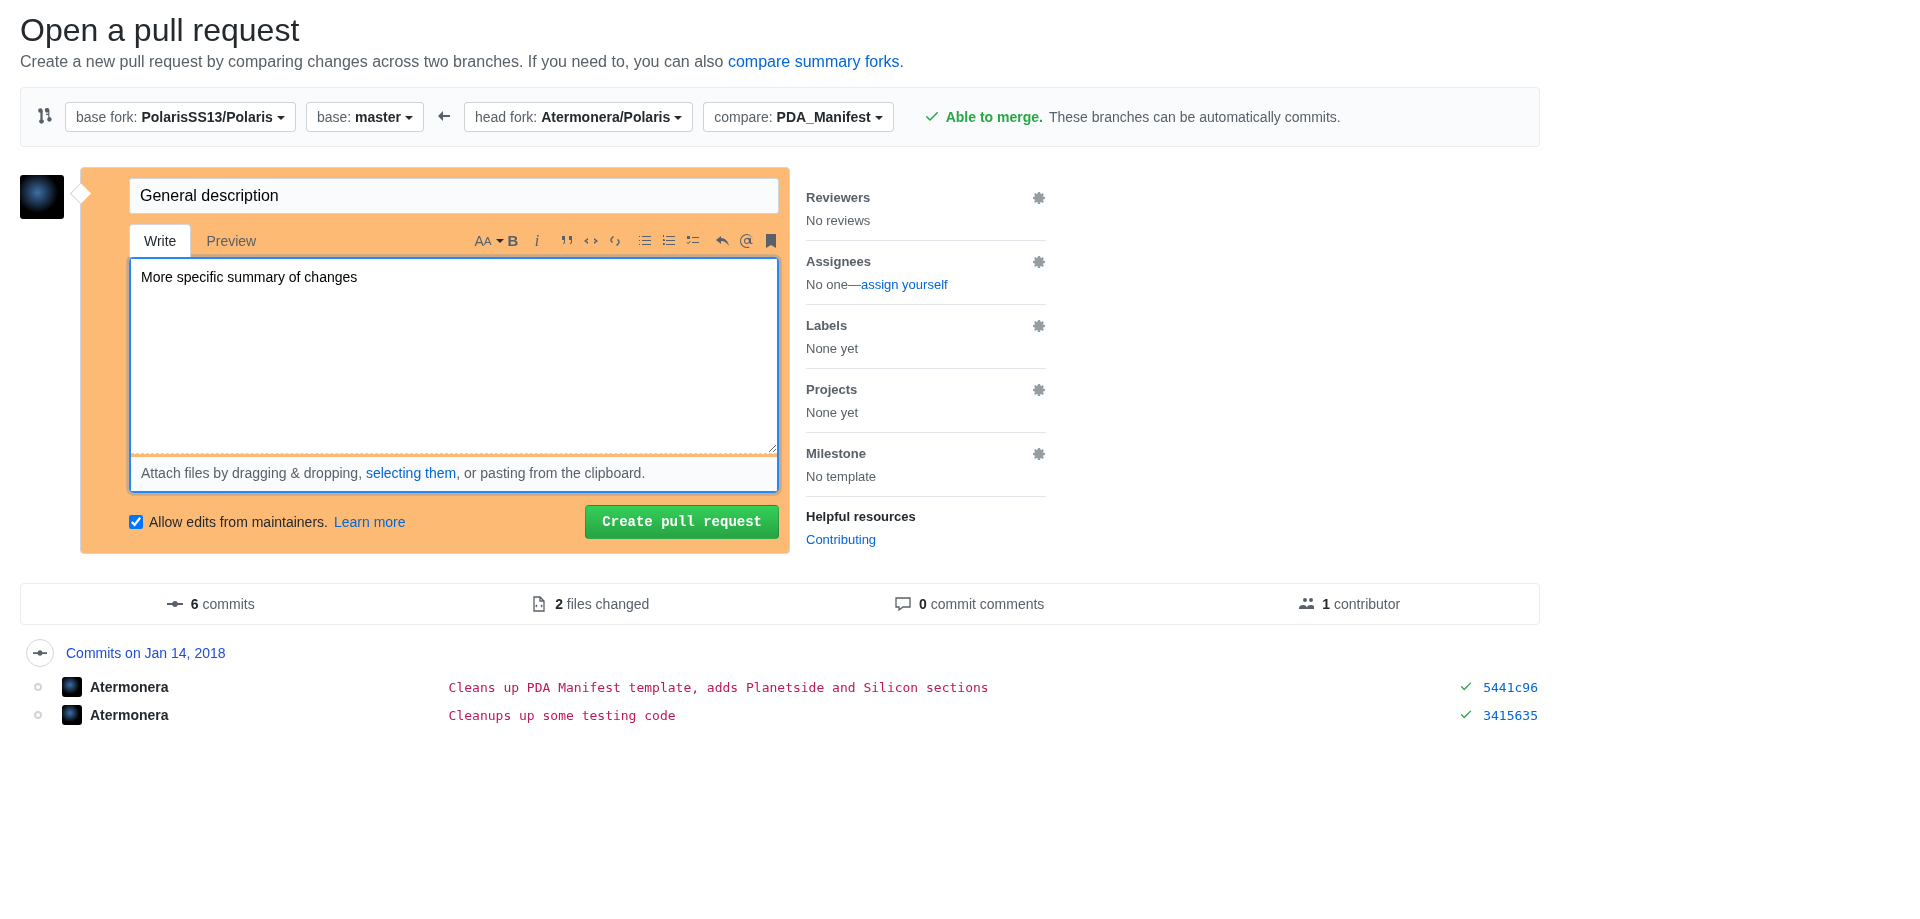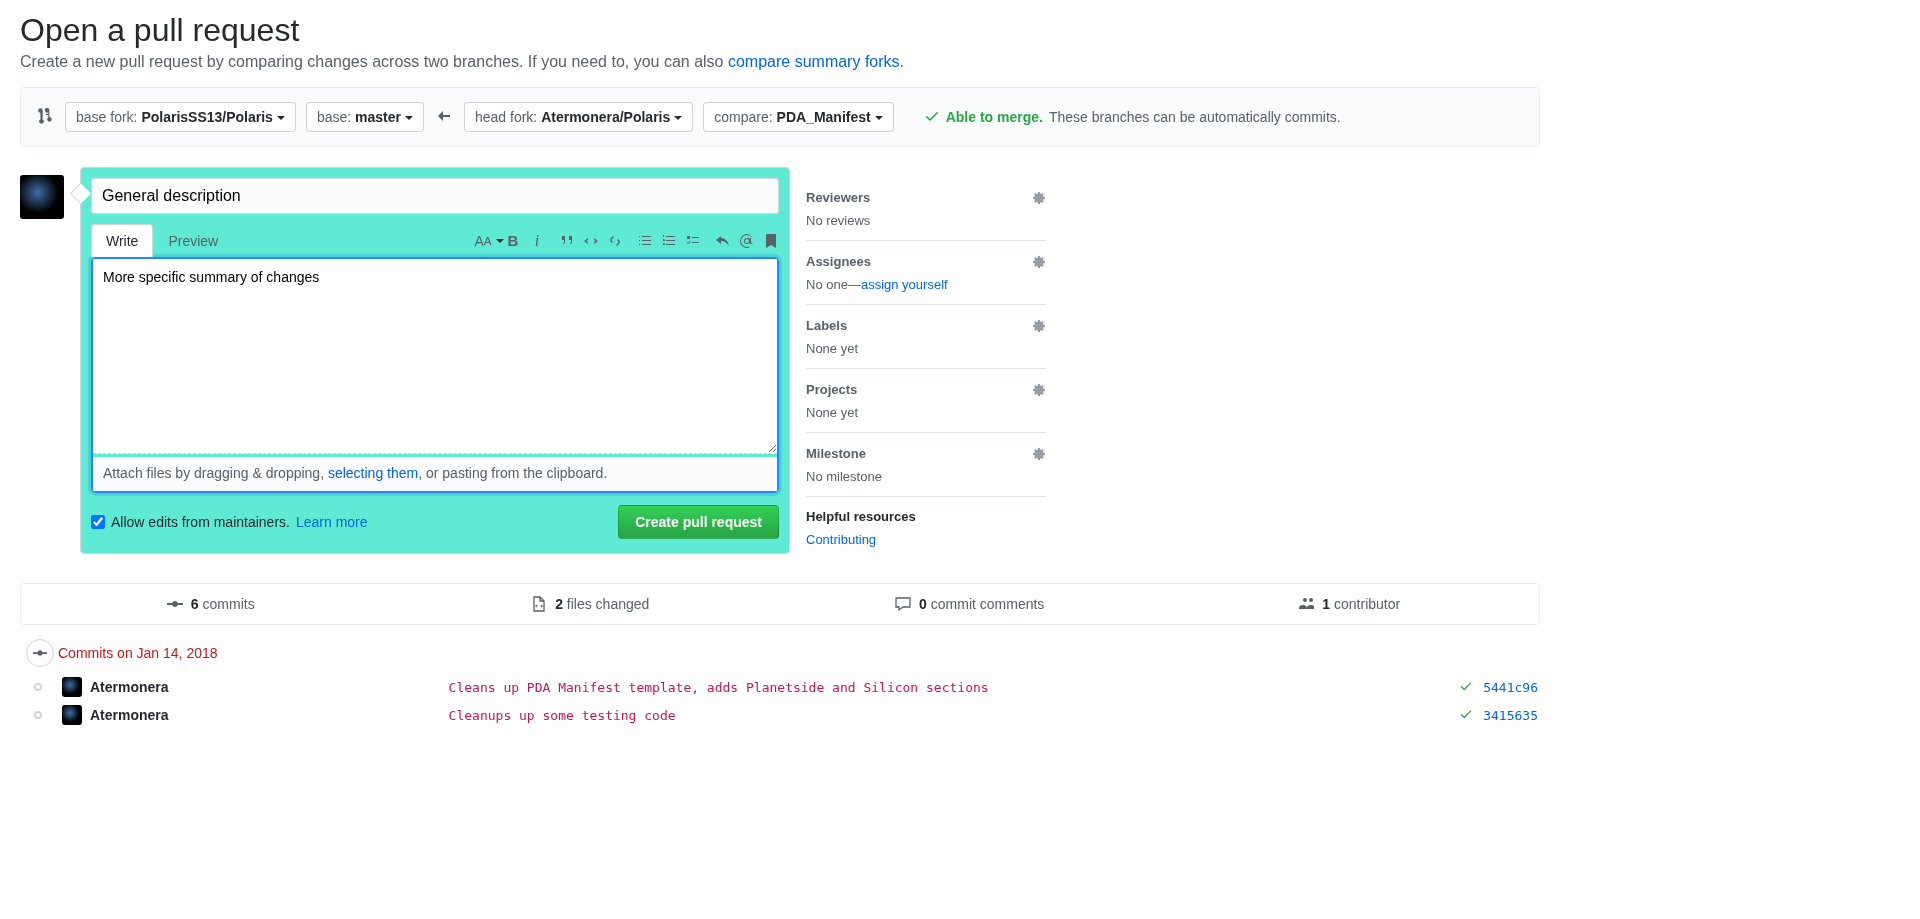--- a/index.html
+++ b/index.html
@@ -77,21 +77,22 @@
 }
 .avatar.sm {
   width: 20px; height: 20px; flex: 0 0 20px; margin-top: 0;
 }
 
 .editor-col { flex: 1; max-width: 710px; }
 .editor-panel {
   position: relative;
   border: 1px solid #d1d5da;
   border-radius: 4px;
-  background: #5eead4;
+  background: #fdba74;
+  padding-left: 38px;
 }
 .editor-panel::before {
   content: "";
   position: absolute;
   top: 18px; left: -8px;
   width: 14px; height: 14px;
   background: #fff;
   border-left: 1px solid #d1d5da;
   border-bottom: 1px solid #d1d5da;
   transform: rotate(45deg);
@@ -167,20 +168,21 @@
 .primary-btn {
   margin-left: auto;
   background: linear-gradient(-180deg,#34d058,#28a745 90%);
   color: #fff;
   border: 1px solid rgba(27,31,35,.2);
   border-radius: 4px;
   padding: 8px 16px;
   font-size: 14px;
   font-weight: 600;
   cursor: pointer;
+  font-family: Liberation Mono, monospace;
 }
 
 .sidebar { width: 240px; flex: 0 0 240px; padding-top:10px; }
 .side-sec { border-bottom: 1px solid #e1e4e8; padding: 12px 0; }
 .side-sec:last-child { border-bottom: none; }
 .side-head { display:flex; align-items:center; justify-content:space-between; }
 .side-title { font-weight:600; font-size:13px; color:#586069; }
 .side-gear { color:#959da5; cursor:pointer; width:16px; height:16px; }
 .side-body { margin-top:8px; font-size:13px; color:#586069; }
 .side-body a { color:#0366d6; text-decoration:none; }
@@ -201,21 +203,21 @@
   gap:8px;
   align-items:center;
   justify-content:center;
   cursor:pointer;
 }
 .diffitem .num { font-weight:600; color:#24292e; }
 .diffitem svg { width:16px; height:16px; fill:#586069; }
 
 .commits-section { margin-top: 14px; padding-bottom: 20px; }
 .commits-head {
-  display:flex; align-items:center; gap:4px; color:#b91c1c; font-size:14px; margin-bottom:6px;
+  display:flex; align-items:center; gap:12px; color:#1d4ed8; font-size:14px; margin-bottom:6px;
 }
 .timeline-icon {
   width:28px; height:28px; background:#fff; border:1px solid #d1d5da; border-radius:50%;
   display:flex; align-items:center; justify-content:center; color:#586069; margin-left:6px;
 }
 .timeline-icon svg { width:14px; height:14px; fill:#586069; }
 .commit-row {
   display:flex; align-items:center; padding: 4px 0 4px 44px; gap:10px;
 }
 .commit-dot { width:8px; height:8px; border:2px solid #d1d5da; border-radius:50%; background:#fff; margin-left:-30px; margin-right: 10px;}
@@ -413,21 +415,21 @@
         <div class="side-body">None yet</div>
       </div>
 
       <div class="side-sec">
         <div class="side-head">
           <span class="side-title">Milestone</span>
           <span class="side-gear"><svg viewBox="0 0 16 16">
                 <path fill="currentColor" d="M8 5a3 3 0 1 0 0 6 3 3 0 0 0 0-6zm7 3-1.5-.3a5.6 5.6 0 0 0-.5-1.2l.9-1.3-1.1-1.1-1.3.9a5.6 5.6 0 0 0-1.2-.5L10 3H8l-.3 1.5c-.4.1-.8.3-1.2.5l-1.3-.9L4.1 5.2l.9 1.3c-.2.4-.4.8-.5 1.2L3 8v2l1.5.3c.1.4.3.8.5 1.2l-.9 1.3 1.1 1.1 1.3-.9c.4.2.8.4 1.2.5L8 15h2l.3-1.5c.4-.1.8-.3 1.2-.5l1.3.9 1.1-1.1-.9-1.3c.2-.4.4-.8.5-1.2L15 10z"></path>
               </svg></span>
         </div>
-        <div class="side-body">No milestone</div>
+        <div class="side-body">No template</div>
       </div>
 
       <div class="side-sec helpful">
         <div class="side-head">
           <span class="side-title">Helpful resources</span>
         </div>
         <div class="side-body">
           <a href="#">Contributing</a>
         </div>
       </div>

